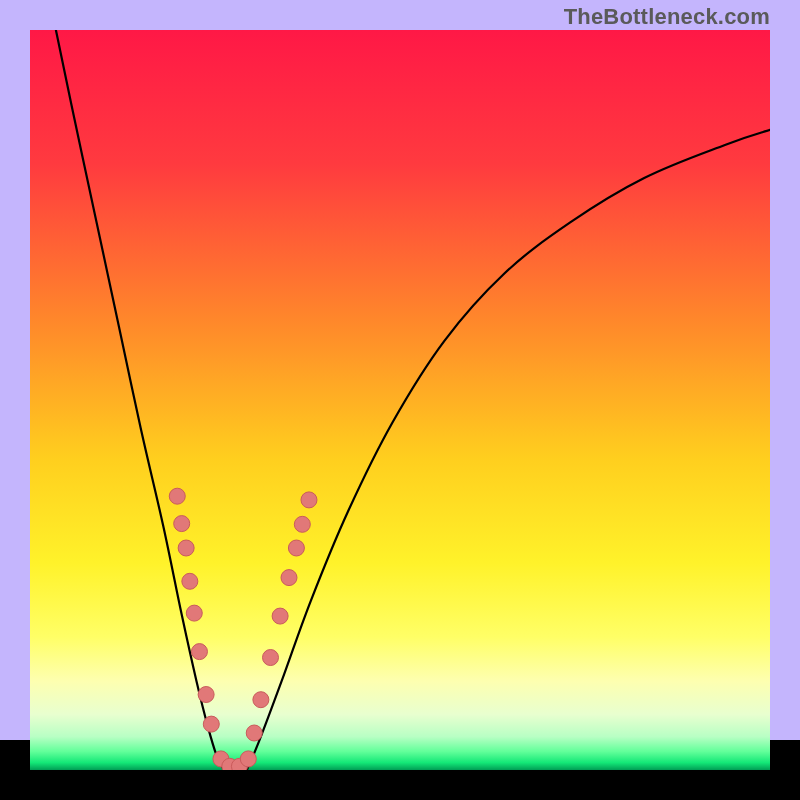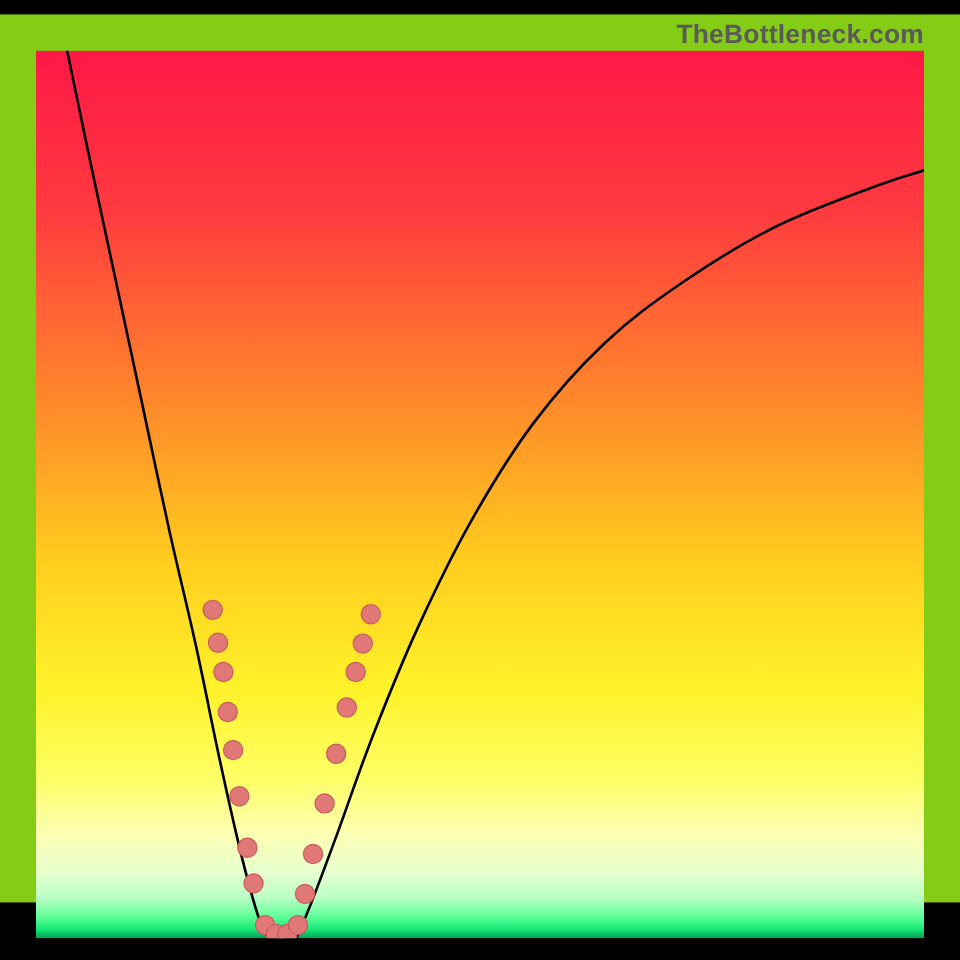--- a/index.html
+++ b/index.html
@@ -6,23 +6,23 @@
     margin: 0;
     padding: 0;
     width: 800px;
     height: 800px;
     overflow: hidden;
     background: #000;
     font-family: Arial, Helvetica, sans-serif;
   }
   .frame {
     position: absolute;
-    top: 12px; left: 0;
+    top: 0; left: 0;
     width: 800px; height: 740px;
-    background: #84cc16;
+    background: #c4b5fd;
   }
   .plot {
     position: absolute;
     top: 30px;
     left: 30px;
     width: 740px;
     height: 740px;
     overflow: hidden;
   }
   .watermark {

